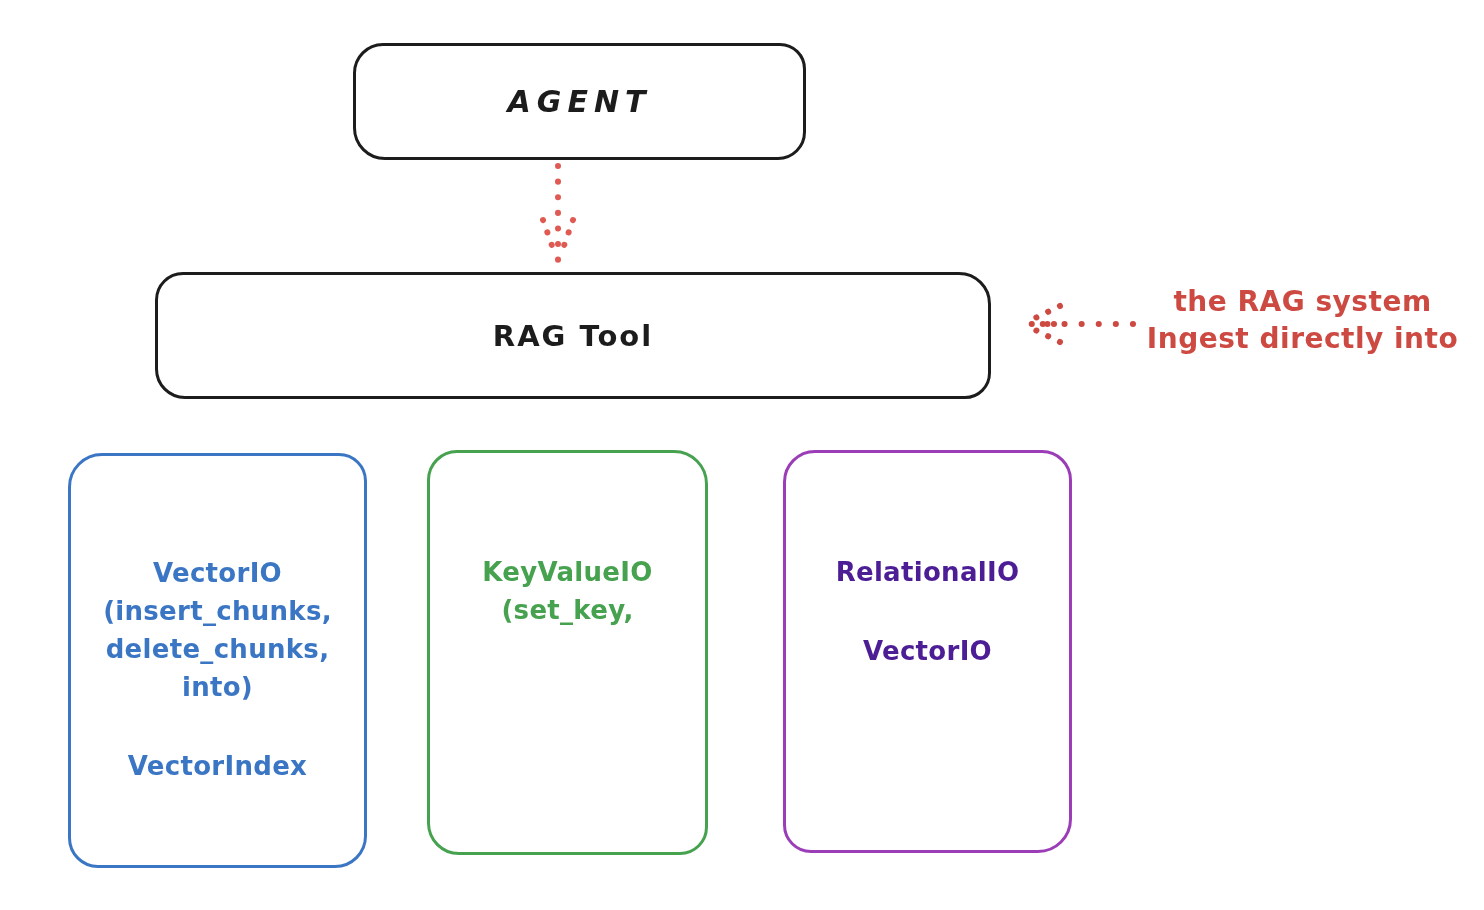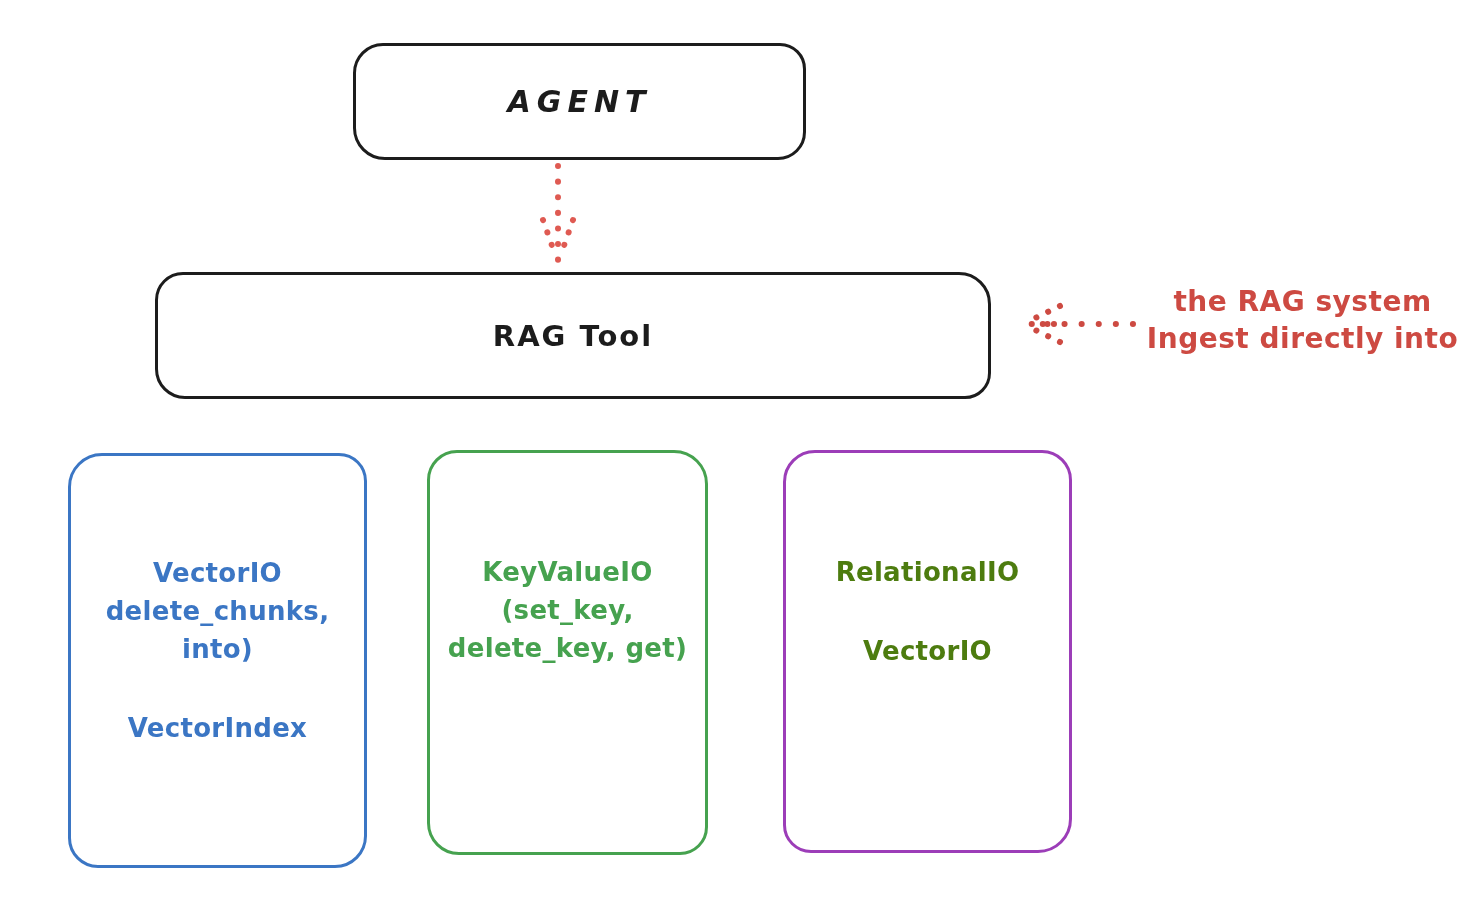--- a/index.html
+++ b/index.html
@@ -51,21 +51,21 @@
     border-radius:34px 28px 32px 30px;padding-top:86px;box-sizing:content-box;
   }
   .store-keyvalue{
     left:427px;top:450px;width:281px;height:405px;
     border-color:#46a24f;color:#46a24f;
     border-radius:30px 34px 28px 32px;padding-top:0;
   }
   .store-keyvalue .inner{margin-top:100px;}
   .store-relational{
     left:783px;top:450px;width:289px;height:403px;
-    border-color:#9c3db8;color:#4d7c0f;
+    border-color:#9c3db8;color:#4c1d95;
     border-radius:32px 30px 34px 28px;
     text-align:center;
   }
   .store-relational .inner{margin-top:100px;}
   .store-vector,.store-keyvalue,.store-relational{box-sizing:border-box;}
   .store-vector{padding-top:12px;}
   .store-vector .inner{margin-top:86px;}
 </style>
 </head>
 <body>
@@ -99,33 +99,33 @@
 
   <div class="annotation">
     <div>the RAG system</div>
     <div>Ingest directly into</div>
   </div>
 
   <div class="store store-vector">
     <div class="inner">
       <div class="methods">
         <div>VectorIO</div>
+        <div>(insert_chunks,</div>
         <div>delete_chunks,</div>
         <div>into)</div>
       </div>
       <div class="index">VectorIndex</div>
     </div>
   </div>
 
   <div class="store store-keyvalue">
     <div class="inner">
       <div class="methods">
         <div>KeyValueIO</div>
         <div>(set_key,</div>
-        <div>delete_key, get)</div>
       </div>
     </div>
   </div>
 
   <div class="store store-relational">
     <div class="inner">
       <div class="methods">
         <div>RelationalIO</div>
       </div>
       <div class="index">VectorIO</div>

